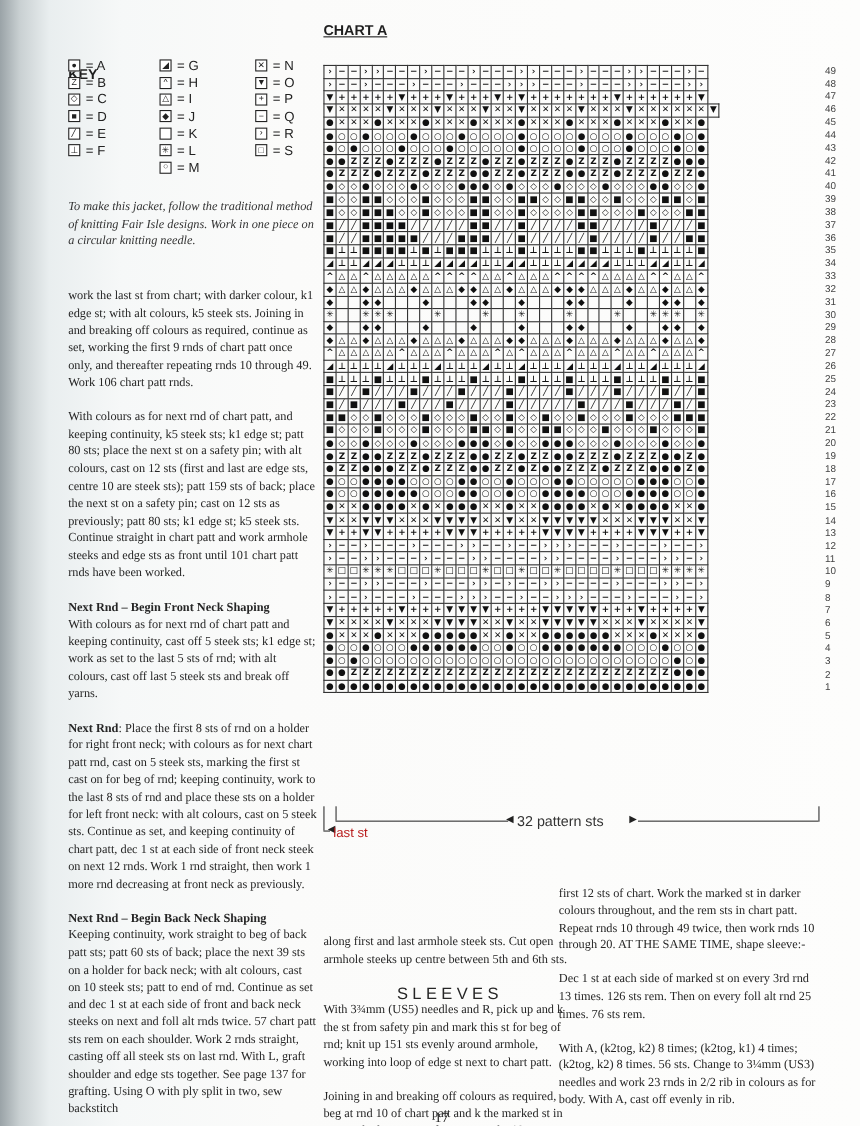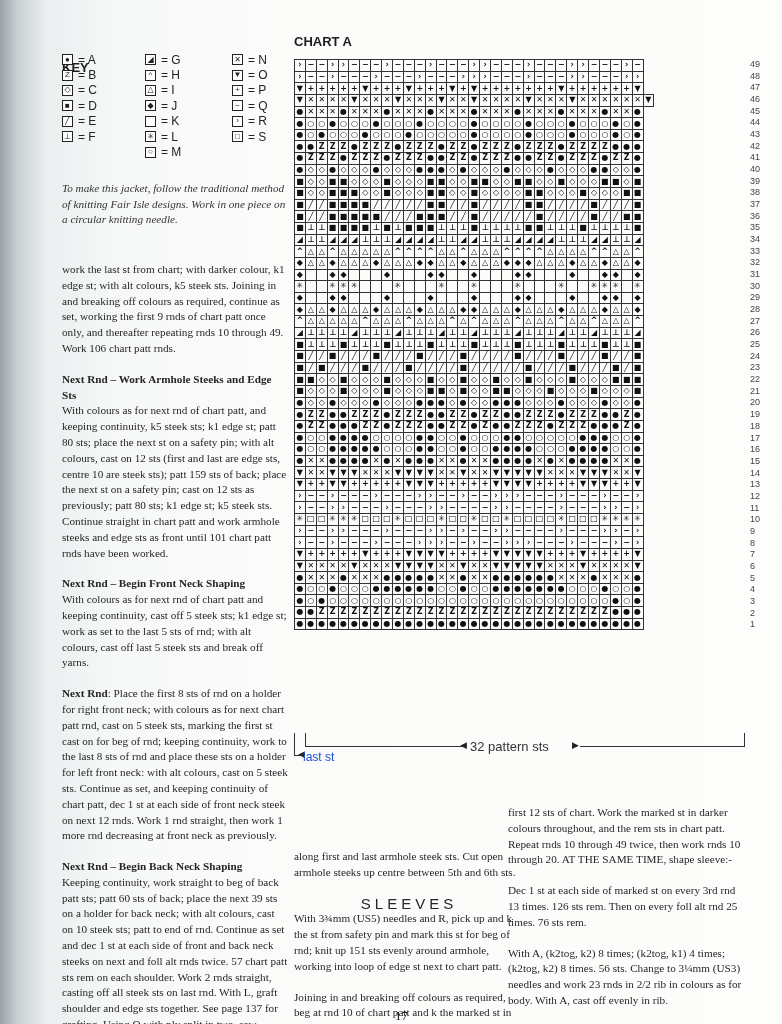--- a/index.html
+++ b/index.html
@@ -12,27 +12,27 @@
     .key-title { position:absolute; left:62px; top:34px; font:bold 13px "Liberation Sans", sans-serif;margin-top:26px; }
     .key-col { position:absolute; top:52px; }
     .key-item { height:15.4px; display:flex; align-items:center; font:12px "Liberation Sans", sans-serif; color:#222; }
     .key-box { width:11px; height:11px; border:1.2px solid #222; box-sizing:border-box; display:inline-flex; align-items:center; justify-content:center; margin-right:5px; font-size:8px; line-height:1; background:#fff; overflow:hidden; }
     .intro { position:absolute; left:62px; top:181px; width:225px; font:italic 11.2px/15.5px "Liberation Serif", serif; color:#333; }
     .col { position:absolute; font:11.2px/15.8px "Liberation Serif", serif; color:#262626; }
     .col p { margin:0; }
     .col .h { font-weight:bold; }
     .col .gap { height:15px; }
     .sleeves { text-align:center; letter-spacing:4px; font-family:"Liberation Sans", sans-serif; font-size:15px; }
-    .chart-title { position:absolute; left:294px; top:34px; font:bold 13px "Liberation Sans", sans-serif; }
+    .chart-title { position:absolute; left:294px; top:20px; font:bold 13px "Liberation Sans", sans-serif;text-decoration:underline; }
     #grid { position:absolute; left:294px; top:59px; border-collapse:collapse; }
     #grid td { width:9.9px; height:10.65px; border:1px solid #333; padding:0; text-align:center; vertical-align:middle; font:bold 8px/1 "DejaVu Sans", sans-serif; color:#111; overflow:hidden; }
     #rownums { position:absolute; left:750px; top:59px; }
     .rn { height:11.68px; font:9px/11.68px "Liberation Sans", sans-serif; color:#444; }
     .bracket { position:absolute; border:1.3px solid #333; }
-    .lbl-last { position:absolute; left:303px; top:750px; font:12px "Liberation Sans", sans-serif; color:#1d4ed8; }
+    .lbl-last { position:absolute; left:303px; top:750px; font:12px "Liberation Sans", sans-serif; color:#b91c1c; }
     .lbl-patt { position:absolute; left:470px; top:739px; font:13px "Liberation Sans", sans-serif; color:#333; }
     .arrow { position:absolute; font-size:9px; color:#222; font-family:"DejaVu Sans", sans-serif; }
     .pagenum { position:absolute; left:395px; top:1008px; font:13px "Liberation Serif", serif; }
   </style>
 </head>
 <body>
 
 <div class="key-title">KEY</div>
 <div class="key-col" id="key-col-1" style="left:62px;">
     <div class="key-item">
@@ -115,21 +115,20 @@
       <span class="key-box">□</span>
       <span>= S</span>
     </div>
   </div>
 
 <div class="intro">To make this jacket, follow the traditional method of knitting Fair Isle designs. Work in one piece on a circular knitting needle.</div>
 
 <div class="col" id="col1" style="left:62px; top:262px; width:226px;">
     <p>work the last st from chart; with darker colour, k1 edge st; with alt colours, k5 steek sts. Joining in and breaking off colours as required, continue as set, working the first 9 rnds of chart patt once only, and thereafter repeating rnds 10 through 49. Work 106 chart patt rnds.</p>
     <div class="gap"></div>
-    <p class="h">Next Rnd – Work Armhole Steeks and Edge Sts</p>
     <p>With colours as for next rnd of chart patt, and keeping continuity, k5 steek sts; k1 edge st; patt 80 sts; place the next st on a safety pin; with alt colours, cast on 12 sts (first and last are edge sts, centre 10 are steek sts); patt 159 sts of back; place the next st on a safety pin; cast on 12 sts as previously; patt 80 sts; k1 edge st; k5 steek sts.</p>
     <p>Continue straight in chart patt and work armhole steeks and edge sts as front until 101 chart patt rnds have been worked.</p>
     <div class="gap"></div>
     <p class="h">Next Rnd – Begin Front Neck Shaping</p>
     <p>With colours as for next rnd of chart patt and keeping continuity, cast off 5 steek sts; k1 edge st; work as set to the last 5 sts of rnd; with alt colours, cast off last 5 steek sts and break off yarns.</p>
     <div class="gap"></div>
     <p><span class="h">Next Rnd</span>: Place the first 8 sts of rnd on a holder for right front neck; with colours as for next chart patt rnd, cast on 5 steek sts, marking the first st cast on for beg of rnd; keeping continuity, work to the last 8 sts of rnd and place these sts on a holder for left front neck: with alt colours, cast on 5 steek sts. Continue as set, and keeping continuity of chart patt, dec 1 st at each side of front neck steek on next 12 rnds. Work 1 rnd straight, then work 1 more rnd decreasing at front neck as previously.</p>
     <div class="gap"></div>
     <p class="h">Next Rnd – Begin Back Neck Shaping</p>
     <p>Keeping continuity, work straight to beg of back patt sts; patt 60 sts of back; place the next 39 sts on a holder for back neck; with alt colours, cast on 10 steek sts; patt to end of rnd. Continue as set and dec 1 st at each side of front and back neck steeks on next and foll alt rnds twice. 57 chart patt sts rem on each shoulder. Work 2 rnds straight, casting off all steek sts on last rnd. With L, graft shoulder and edge sts together. See page 137 for grafting. Using O with ply split in two, sew backstitch</p>

